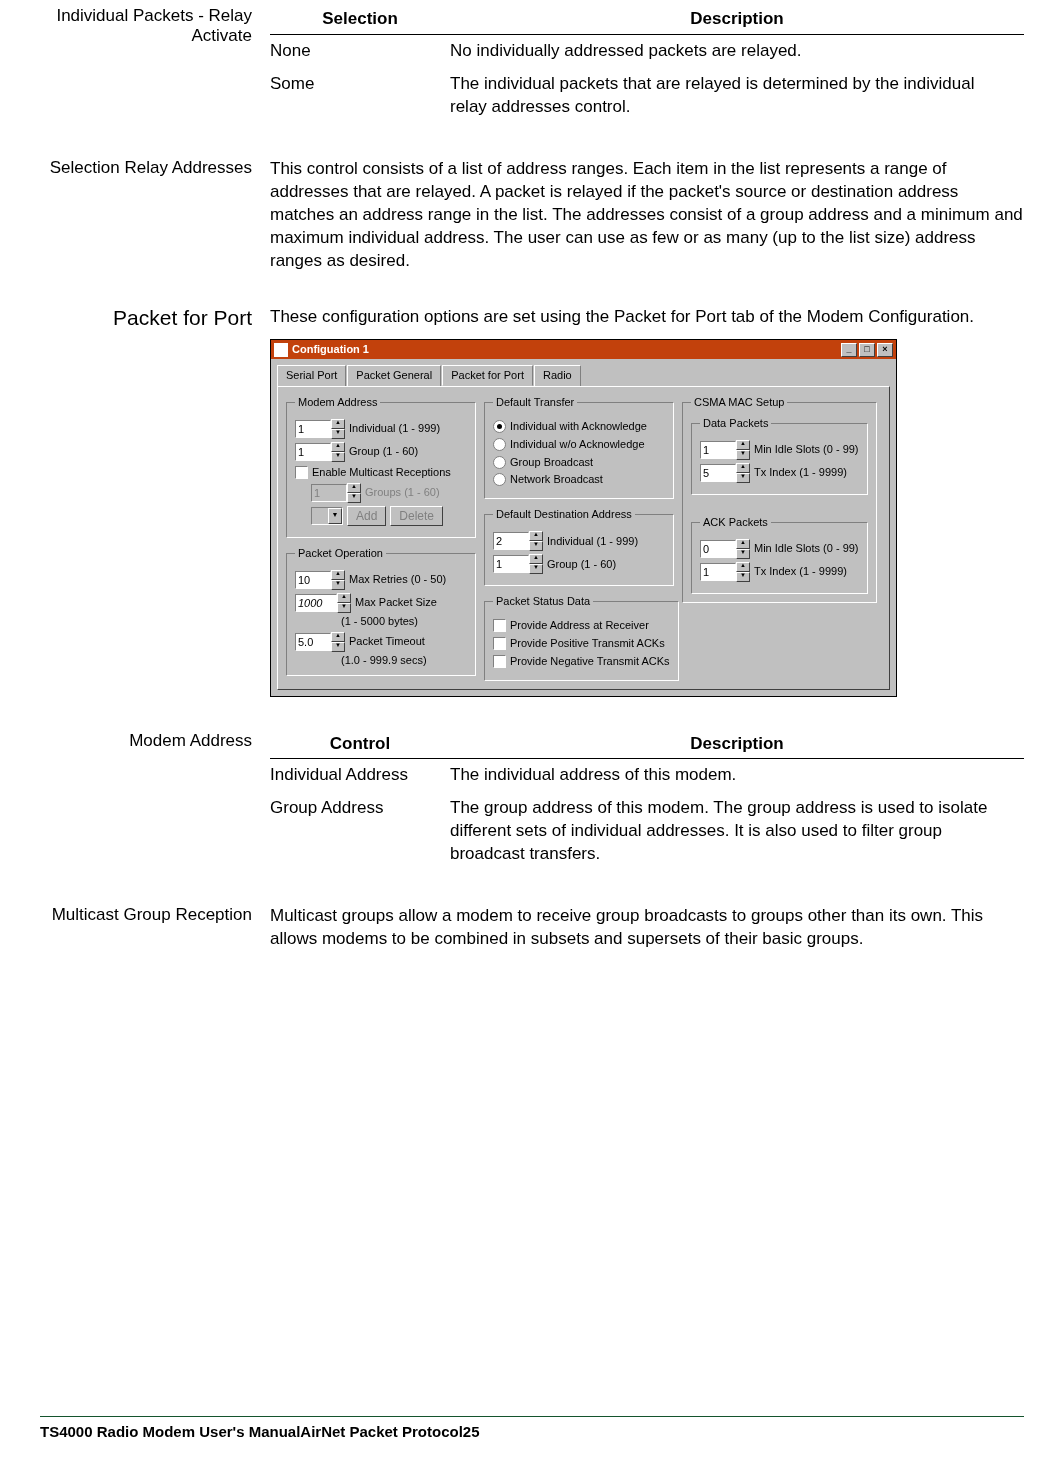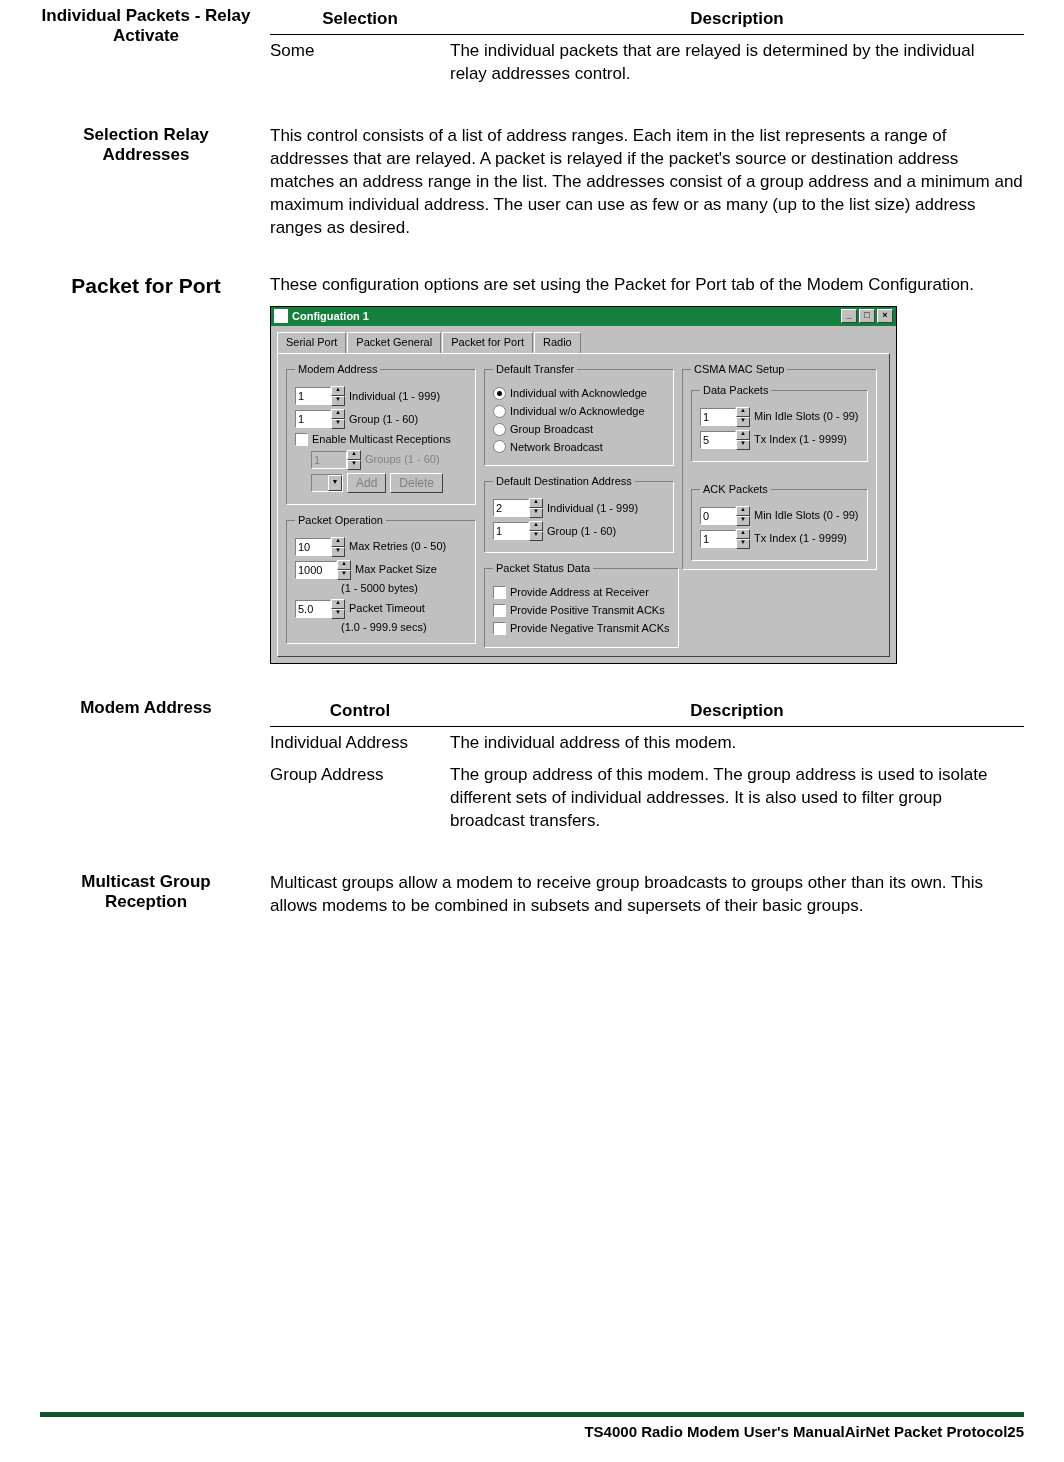--- a/index.html
+++ b/index.html
@@ -1,28 +1,28 @@
 <!DOCTYPE html>
 <html><head>
 <meta charset="utf-8">
 <style>
 html,body{margin:0;padding:0;background:#fff;font-family:Arial,Helvetica,sans-serif;color:#000}
 .page{width:1064px;margin:0 auto;padding:0 40px 40px;box-sizing:border-box;position:relative;min-height:1462px}
 .row{display:flex;align-items:flex-start;margin-top:6px}
-.lab{width:230px;flex:0 0 230px;text-align:center;font-weight:bold;font-size:17px;padding-right:18px;box-sizing:border-box}
+.lab{width:230px;flex:0 0 230px;text-align:right;font-weight:normal;font-size:17px;padding-right:18px;box-sizing:border-box}
 .lab.big{font-size:21px}
 .body{flex:1;font-size:17px;line-height:1.35}
 table.tbl{width:100%;border-collapse:collapse;font-size:17px}
 table.tbl th{text-align:center;font-weight:bold;border-bottom:1px solid #000;padding:2px 0 3px}
 table.tbl td{vertical-align:top;padding:5px 10px 5px 0}
 table.tbl td:first-child{width:170px}
 .gap{height:28px}
 
 .win{width:625px;border:1px solid #000;background:#c0c0c0;font-family:"MS Sans Serif",Tahoma,sans-serif;font-size:11px;margin-top:10px}
-.title{background:#15803d;color:#fff;display:flex;padding:2px 3px;font-weight:bold}
+.title{background:#c2410c;color:#fff;display:flex;align-items:center;padding:2px 3px;font-weight:bold}
 .title .ico{width:14px;height:14px;background:#fff;margin-right:4px}
 .title .sp{flex:1}
 .title .btn3{width:14px;height:12px;background:#c0c0c0;border:1px solid #fff;border-right-color:#404040;border-bottom-color:#404040;margin-left:2px;font-size:9px;line-height:10px;text-align:center;color:#000}
 .tabs{display:flex;margin:6px 6px 0 6px}
 .tab{background:#c0c0c0;border:1px solid #fff;border-bottom:none;border-right-color:#808080;border-top-color:#fff;padding:2px 8px;font-size:11px;margin-right:1px;position:relative}
 .tab.act{font-weight:normal;z-index:2;border-bottom:1px solid #c0c0c0}
 .tabpage{border:1px solid #fff;border-right-color:#404040;border-bottom-color:#404040;margin:0 6px 6px;padding:8px;display:flex;gap:8px;flex-wrap:wrap}
 .col{display:flex;flex-direction:column;gap:8px}
 fieldset{border:1px solid #808080;border-top-color:#808080;border-left-color:#808080;border-right-color:#fff;border-bottom-color:#fff;padding:6px 8px 8px;margin:0}
 fieldset legend{font-size:11px;padding:0 3px}
@@ -34,34 +34,38 @@
 .spinv .sb{width:12px;height:8px;background:#c0c0c0;border:1px solid #fff;border-right-color:#404040;border-bottom-color:#404040;font-size:6px;line-height:5px;text-align:center}
 .chk{width:11px;height:11px;border:1px solid #808080;border-right-color:#fff;border-bottom-color:#fff;background:#fff;display:inline-block;flex:0 0 11px}
 .rad{width:11px;height:11px;border:1px solid #808080;border-radius:50%;background:#fff;display:inline-flex;align-items:center;justify-content:center;flex:0 0 11px}
 .rad .dot{width:5px;height:5px;background:#000;border-radius:50%}
 .wbtn{background:#c0c0c0;border:1px solid #fff;border-right-color:#404040;border-bottom-color:#404040;padding:1px 8px;font-size:12px}
 .wbtn.dis{color:#808080}
 .dd{width:30px;height:16px;border:1px solid #808080;border-right-color:#fff;border-bottom-color:#fff;background:#c0c0c0;display:flex;align-items:center;justify-content:flex-end}
 .dd .ar{width:12px;height:14px;background:#c0c0c0;border:1px solid #fff;border-right-color:#404040;border-bottom-color:#404040;font-size:7px;text-align:center;line-height:12px}
 .gray{color:#808080}
 .sub{font-size:11px;margin-left:46px;margin-top:-2px}
-.footer{position:absolute;bottom:28px;left:40px;right:40px;border-top:5px solid #14532d;padding-top:6px;display:flex;justify-content:flex-end;font-weight:bold;font-size:15px}
+.footer{position:absolute;bottom:28px;left:40px;right:40px;border-top:1px solid #14532d;padding-top:6px;display:flex;justify-content:flex-start;font-weight:bold;font-size:15px}
 </style>
 </head>
 <body>
 
 <div class="page">
  <div class="row">
   <div class="lab">Individual Packets - Relay Activate</div>
   <div class="body">
    <table class="tbl">
     <tbody>
             <tr>
               <th>Selection</th>
               <th>Description</th>
+            </tr>
+    <tr>
+              <td>None</td>
+              <td>No individually addressed packets are relayed.</td>
             </tr>
     <tr>
               <td>Some</td>
               <td>The individual packets that are relayed is determined by the individual relay addresses control.</td>
             </tr>
    </tbody>
         </table>
   </div>
  </div>
 
@@ -145,21 +149,21 @@
                     <input value="10" style="">
                     <span class="spinv">
                       <span class="sb">▲</span>
                       <span class="sb">▼</span>
                     </span>
                   </span>
                   <span>Max Retries   (0 - 50)</span>
                 </div>
        <div class="fr">
                   <span class="num">
-                    <input style="width: 36px;" value="1000">
+                    <input style="width: 36px; font-style: italic;" value="1000">
                     <span class="spinv">
                       <span class="sb">▲</span>
                       <span class="sb">▼</span>
                     </span>
                   </span>
                   <span>Max Packet Size</span>
                 </div>
        <div class="sub">(1 - 5000 bytes)</div>
        <div class="fr">
                   <span class="num">

